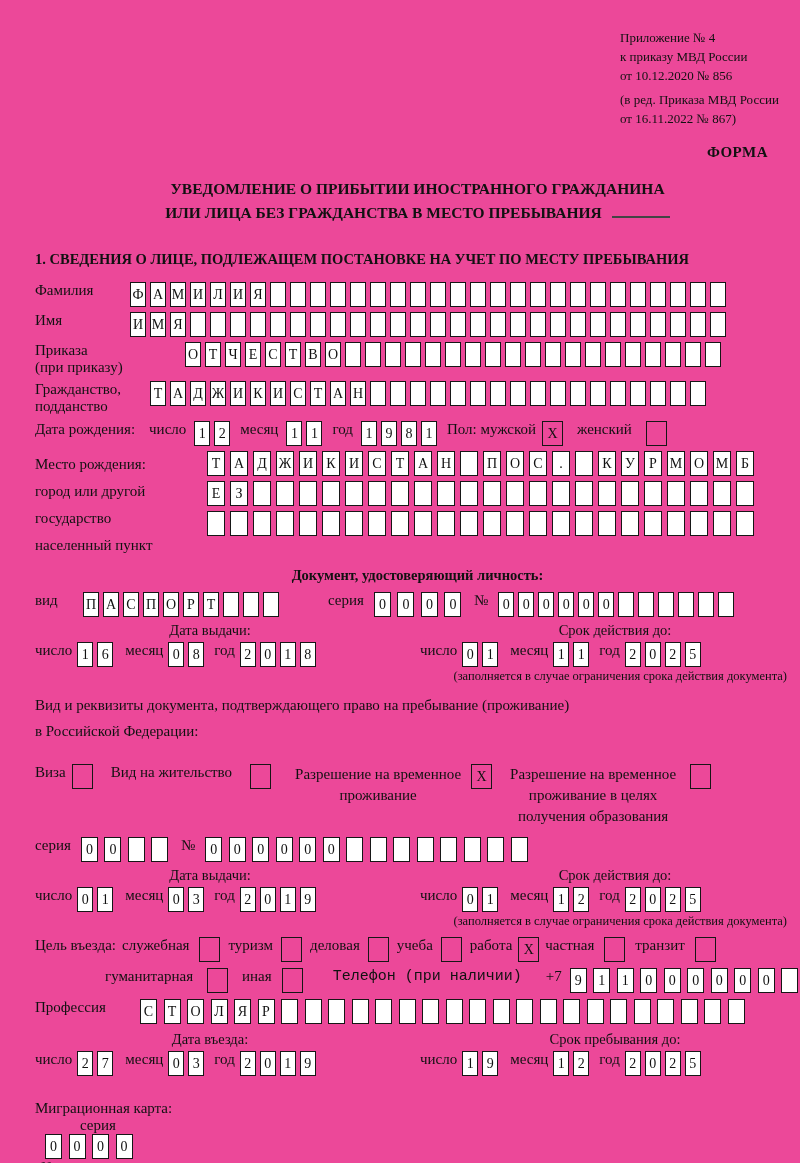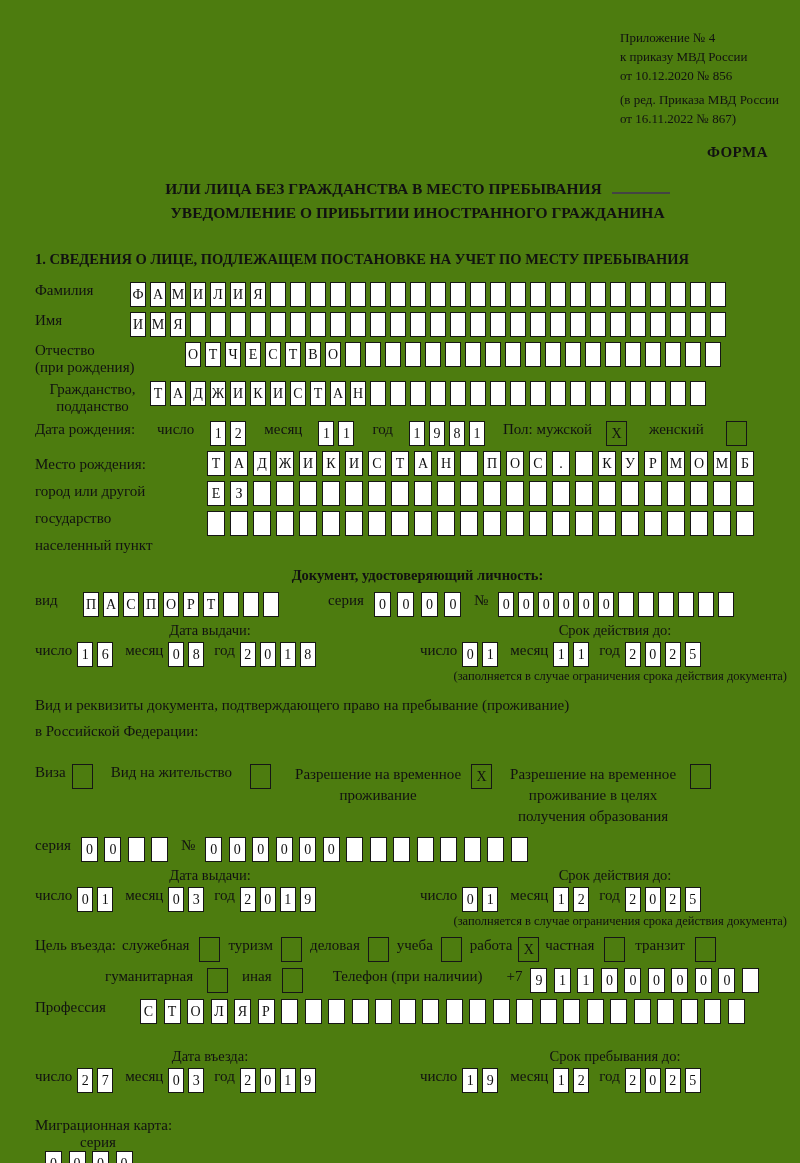--- a/index.html
+++ b/index.html
@@ -1,42 +1,42 @@
 <!DOCTYPE html>
 <html><head>
 <meta charset="utf-8">
 <style>
   html,body{margin:0;padding:0;background:#ffffff;}
   .page{
     position:relative;width:800px;height:1163px;box-sizing:border-box;
-    padding:28px 0 0 35px;background:#4d7c0f;color:#111;
+    padding:28px 0 0 35px;background:#ec4899;color:#111;
     font-family:"Liberation Serif","DejaVu Serif",serif;font-size:15px;overflow:hidden;
   }
   .ref{margin-left:585px;font-size:13px;line-height:19px;}
   .ref .gap{margin-top:5px;}
   .form-word{text-align:right;padding-right:32px;font-weight:bold;margin-top:16px;font-size:15px;letter-spacing:.5px;}
   .title{text-align:center;font-weight:bold;font-size:15.5px;line-height:24px;margin-top:16px;}
   .title-underline{display:inline-block;width:58px;height:13px;border-bottom:2.5px solid #444;margin-left:10px;}
   .section{font-weight:bold;font-size:14.5px;margin-top:26px;margin-bottom:14px;}
   .row{display:flex;align-items:flex-start;margin-bottom:5px;white-space:nowrap;}
   .lbl{flex:none;}
   .stack > .cells{margin-bottom:5px;}
   .cells{display:flex;flex:none;}
   .cell{
     flex:none;box-sizing:content-box;width:14px;height:23px;border:1.7px solid #161616;
     margin-right:4px;text-align:center;font-size:14px;line-height:23px;background:#fff;
   }
   .wide .cell{width:16px;margin-right:5px;}
   .p25 .cell{width:15px;margin-right:6.5px;}
   .cb{flex:none;box-sizing:content-box;width:19px;height:23px;border:1.7px solid #161616;
       text-align:center;font-size:14px;line-height:23px;}
-  .w95{width:95px;}  .w150{width:150px;} .w115{width:115px;text-align:center;} .w172{width:172px;}
+  .w95{width:95px;}  .w150{width:150px;} .w115{width:115px;} .w172{width:172px;}
   .w48{width:48px;}  .w105{width:105px;} .w200{width:203px;} .w98{width:98px;}
   .g6{margin-left:6px;} .g8{margin-left:8px;} .g10{margin-left:10px;} .g14{margin-left:14px;}
-  .g18{margin-left:18px;} .g24{margin-left:24px;} .g30{margin-left:30px;} .g45{margin-left:45px;}
+  .g18{margin-left:18px;} .g24{margin-left:24px;} .g30{margin-left:30px;font-family:Liberation Mono, monospace;} .g45{margin-left:45px;}
   .doc-header{text-align:center;font-weight:bold;font-size:14.5px;margin:8px 0 8px 0;}
   .dates{display:flex;margin-top:2px;}
   .date-block{flex:none;width:350px;}
   .date-block.right{width:390px;margin-left:35px;}
   .date-title{text-align:center;font-size:14.5px;margin-bottom:3px;}
   .date-line{display:flex;align-items:flex-start;white-space:nowrap;}
   .date-line .word{margin-right:5px;}
   .note{text-align:right;padding-right:13px;font-size:12.5px;margin:2px 0 8px 0;}
   .intro{line-height:26px;}
   .opts{margin-top:20px;margin-bottom:10px;}
@@ -51,22 +51,22 @@
     <div>Приложение № 4</div>
     <div>к приказу МВД России</div>
     <div>от 10.12.2020 № 856</div>
     <div class="gap">(в ред. Приказа МВД России</div>
     <div>от 16.11.2022 № 867)</div>
   </div>
 
   <div class="form-word">ФОРМА</div>
 
   <div class="title">
+    <div>УВЕДОМЛЕНИЕ О ПРИБЫТИИ ИНОСТРАННОГО ГРАЖДАНИНА</div>
     <div><span>ИЛИ ЛИЦА БЕЗ ГРАЖДАНСТВА В МЕСТО ПРЕБЫВАНИЯ</span><span class="title-underline"></span></div>
-    <div>УВЕДОМЛЕНИЕ О ПРИБЫТИИ ИНОСТРАННОГО ГРАЖДАНИНА</div>
   </div>
 
   <div class="section">1. СВЕДЕНИЯ О ЛИЦЕ, ПОДЛЕЖАЩЕМ ПОСТАНОВКЕ НА УЧЕТ ПО МЕСТУ ПРЕБЫВАНИЯ</div>
 
   <div class="row">
     <div class="lbl w95">Фамилия</div>
     <div class="cells">
         <span class="cell">Ф</span>
         <span class="cell">А</span>
         <span class="cell">М</span>
@@ -131,22 +131,22 @@
         <span class="cell"></span>
         <span class="cell"></span>
         <span class="cell"></span>
         <span class="cell"></span>
         <span class="cell"></span>
       </div>
   </div>
 
   <div class="row">
     <div class="lbl w150">
-      <div>Отчество</div>
-      <div>(при рождения)</div>
+      <div>Приказа</div>
+      <div>(при приказу)</div>
     </div>
     <div class="cells">
         <span class="cell">О</span>
         <span class="cell">Т</span>
         <span class="cell">Ч</span>
         <span class="cell">Е</span>
         <span class="cell">С</span>
         <span class="cell">Т</span>
         <span class="cell">В</span>
         <span class="cell">О</span>
@@ -202,21 +202,21 @@
         <span class="cell"></span>
         <span class="cell"></span>
         <span class="cell"></span>
         <span class="cell"></span>
         <span class="cell"></span>
         <span class="cell"></span>
         <span class="cell"></span>
       </div>
   </div>
 
-  <div class="row" style="margin-top:6px;gap:8px;">
+  <div class="row" style="margin-top:6px;">
     <span class="lbl">Дата рождения:</span>
     <span class="g14">число</span>
     <span class="cells g8">
         <span class="cell">1</span>
         <span class="cell">2</span>
       </span>
     <span class="g6">месяц</span>
     <span class="cells g8">
         <span class="cell">1</span>
         <span class="cell">1</span>
@@ -573,21 +573,21 @@
         <span class="cell"></span>
         <span class="cell"></span>
         <span class="cell"></span>
         <span class="cell"></span>
         <span class="cell"></span>
         <span class="cell"></span>
         <span class="cell"></span>
       </span>
   </div>
 
-  <div class="dates" style="margin-top:24px;align-items:center;">
+  <div class="dates" style="margin-top:7px;align-items:center;">
     <div class="date-block">
       <div class="date-title">Дата въезда:</div>
       <div class="date-line">
         <span class="word">число</span>
         <span class="cells">
             <span class="cell">2</span>
             <span class="cell">7</span>
           </span>
         <span class="word g8">месяц</span>
         <span class="cells">

